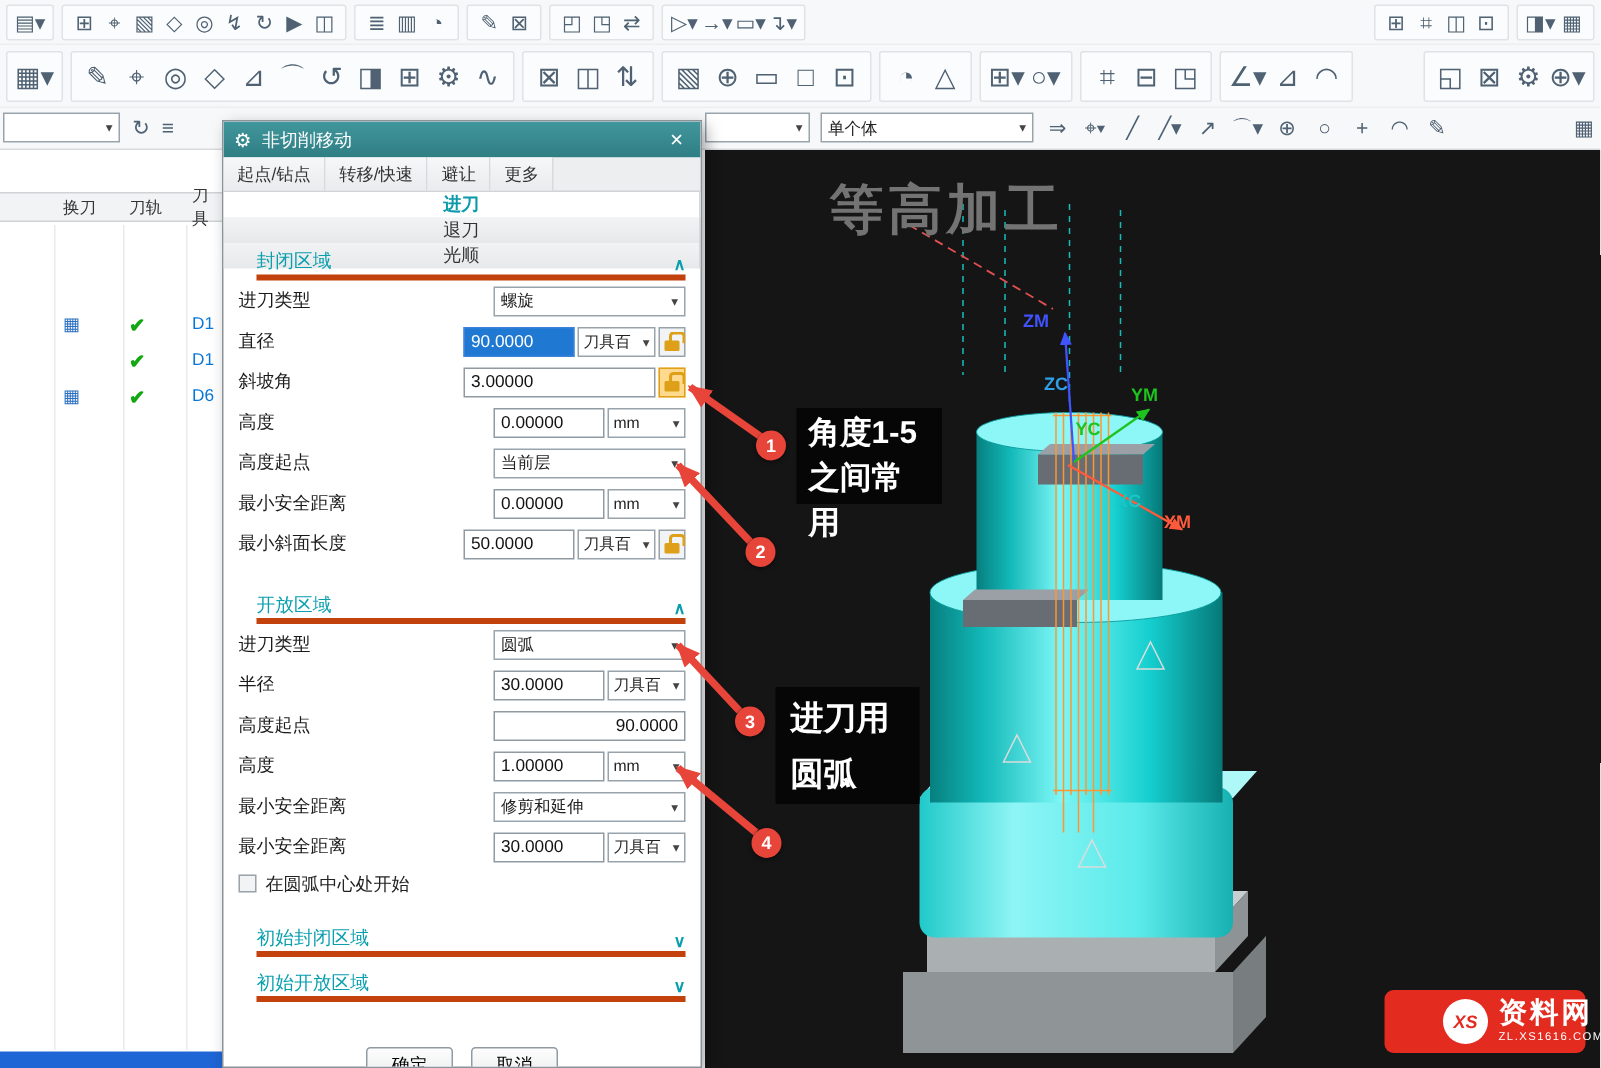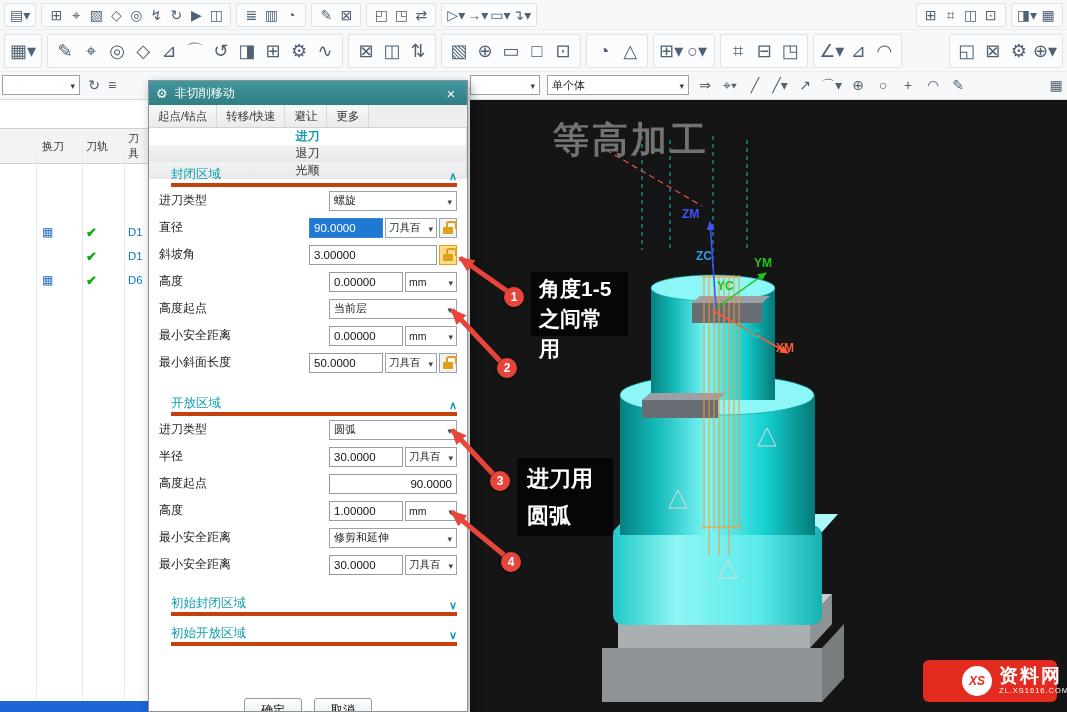--- a/index.html
+++ b/index.html
@@ -22,21 +22,21 @@
   .caret::after { content:"▾"; font-size:9px; color:#444; }
   #row3-left { position:absolute; left:2px; top:75px; display:flex; gap:5px; align-items:center; }
   #row3-left .combo { width:78px; }
   #row3-right { position:absolute; left:470px; top:75px; display:flex; gap:7px; align-items:center; width:595px; }
   #row3-right .combo.c1 { width:70px; }
   #row3-right .combo.c2 { width:142px; }
   #row3-right .far { margin-left:auto; }
 
   
   #left-panel { position:absolute; left:0; top:128px; width:148px; height:572px; background:#fff; z-index:1; }
-  .lt-header { display:flex; height:36px; background:#f2f3f4; border-top:1px solid #cfd3d6; border-bottom:1px solid #cfd3d6; font-size:11px; color:#333; align-items:center; }
+  .lt-header { display:flex; height:20px; background:#f2f3f4; border-top:1px solid #cfd3d6; border-bottom:1px solid #cfd3d6; font-size:11px; color:#333; align-items:center; }
   .lt-c0 { width:36px; } .lt-c1 { width:46px; padding-left:6px; } .lt-c2 { width:42px; padding-left:4px; } .lt-c3 { flex:1; padding-left:4px; }
   .lt-vline { position:absolute; top:22px; bottom:0; width:1px; background:#e8eaec; }
   .lt-body { margin-top:56px; position:relative; }
   .lt-row { display:flex; height:24px; align-items:center; font-size:11.5px; }
   .op-icon { color:#2a6fc0; font-size:12px; }
   .check-icon { color:#13a813; font-weight:bold; font-size:13px; }
   .tool-name { color:#0a76d8; }
   #bottom-strip { position:absolute; left:0; bottom:0; width:148px; height:11px; background:#1e66d6; z-index:3; }
 
   
@@ -531,20 +531,24 @@
         <span class="flabel">最小安全距离</span>
         <div class="fctrls">
           <input class="finput w74" value="30.0000" style="">
           <div class="combo ucombo">
             <span>刀具百</span>
             <span class="caret"></span>
           </div>
         </div>
       </div>
 
+      <div class="chkrow">
+        <span class="chkbox"></span>
+        <span class="chklabel">在圆弧中心处开始</span>
+      </div>
 
       <div class="dlg-spacer"></div>
 
       <div class="sec-hdr">
         <span>初始封闭区域</span>
         <span class="chev">∨</span>
       </div>
       <div class="sec-hdr">
         <span>初始开放区域</span>
         <span class="chev">∨</span>

